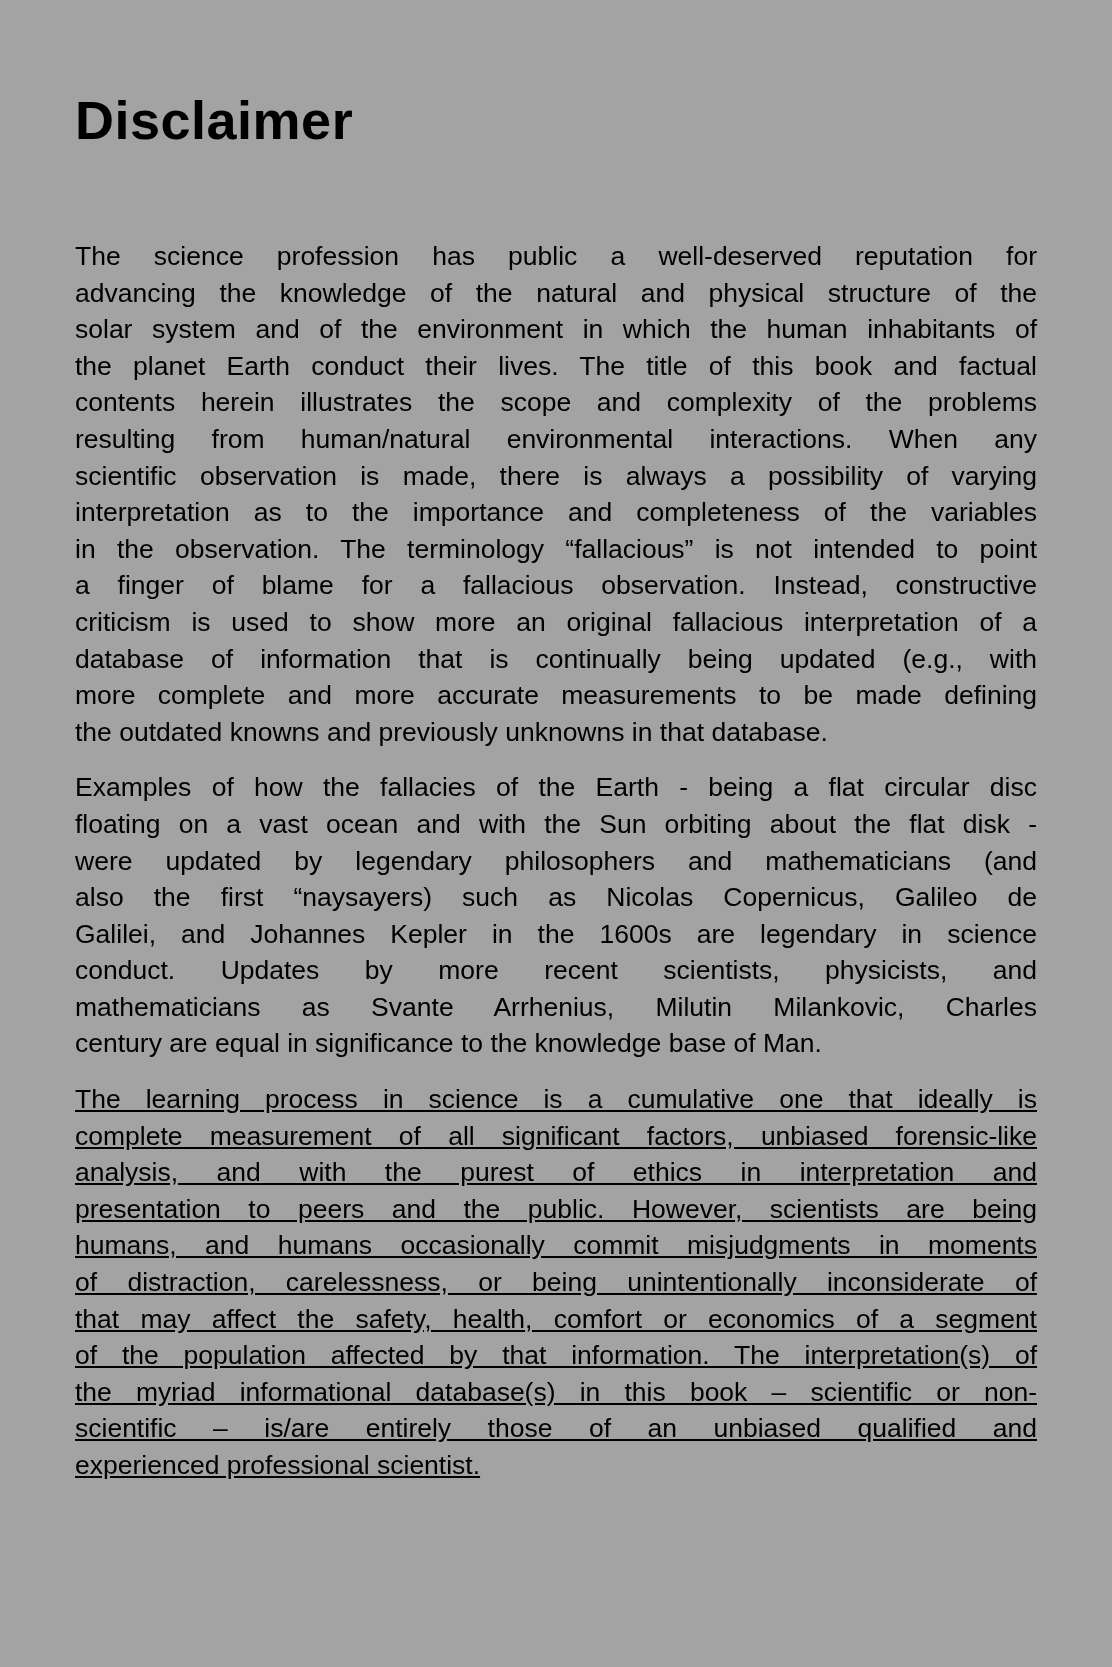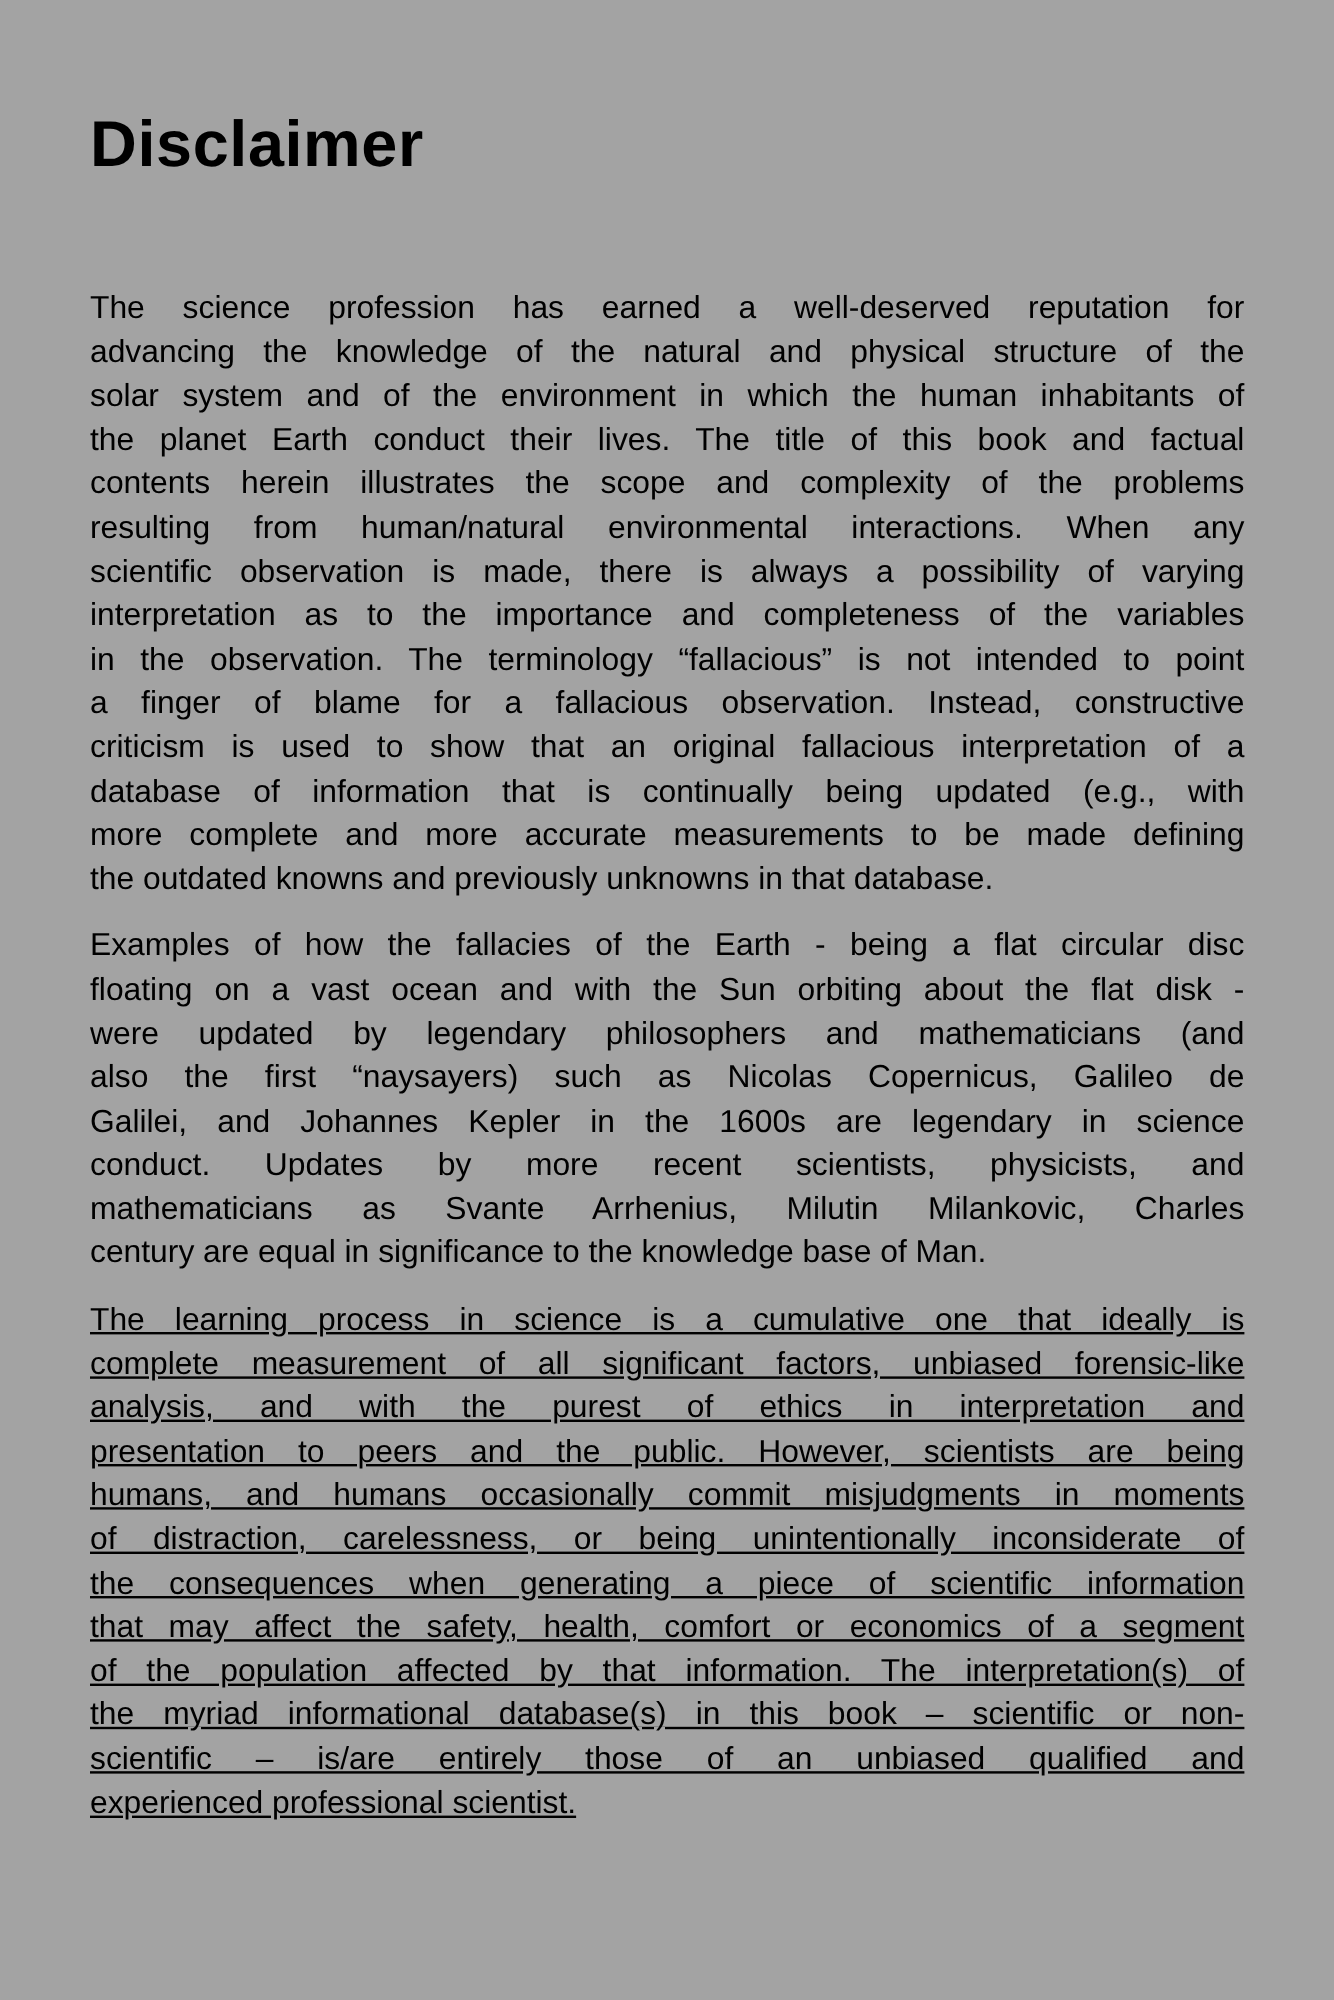--- a/index.html
+++ b/index.html
@@ -50,31 +50,31 @@
     text-align-last: left;
   }
 </style>
 </head>
 <body>
 
 <div class="page">
   <h1 class="doc-title">Disclaimer</h1>
   <div class="doc-body">
       <div class="para">
-        <div class="line">The science profession has earned a well-deserved reputation for</div>
+        <div class="line">The science profession has public a well-deserved reputation for</div>
         <div class="line">advancing the knowledge of the natural and physical structure of the</div>
         <div class="line">solar system and of the environment in which the human inhabitants of</div>
         <div class="line">the planet Earth conduct their lives. The title of this book and factual</div>
         <div class="line">contents herein illustrates the scope and complexity of the problems</div>
         <div class="line">resulting from human/natural environmental interactions. When any</div>
         <div class="line">scientific observation is made, there is always a possibility of varying</div>
         <div class="line">interpretation as to the importance and completeness of the variables</div>
         <div class="line">in the observation. The terminology “fallacious” is not intended to point</div>
         <div class="line">a finger of blame for a fallacious observation. Instead, constructive</div>
-        <div class="line">criticism is used to show that an original fallacious interpretation of a</div>
+        <div class="line">criticism is used to show more an original fallacious interpretation of a</div>
         <div class="line">database of information that is continually being updated (e.g., with</div>
         <div class="line">more complete and more accurate measurements to be made defining</div>
         <div class="line last">the outdated knowns and previously unknowns in that database.</div>
       </div>
       <div class="para">
         <div class="line">Examples of how the fallacies of the Earth - being a flat circular disc</div>
         <div class="line">floating on a vast ocean and with the Sun orbiting about the flat disk -</div>
         <div class="line">were updated by legendary philosophers and mathematicians (and</div>
         <div class="line">also the first “naysayers) such as Nicolas Copernicus, Galileo de</div>
         <div class="line">Galilei, and Johannes Kepler in the 1600s are legendary in science</div>
@@ -82,21 +82,20 @@
         <div class="line">mathematicians as Svante Arrhenius, Milutin Milankovic, Charles</div>
         <div class="line last">century are equal in significance to the knowledge base of Man.</div>
       </div>
       <div class="para">
         <div class="line">The learning process in science is a cumulative one that ideally is</div>
         <div class="line">complete measurement of all significant factors, unbiased forensic-like</div>
         <div class="line">analysis, and with the purest of ethics in interpretation and</div>
         <div class="line">presentation to peers and the public. However, scientists are being</div>
         <div class="line">humans, and humans occasionally commit misjudgments in moments</div>
         <div class="line">of distraction, carelessness, or being unintentionally inconsiderate of</div>
-        <div class="line">the consequences when generating a piece of scientific information</div>
         <div class="line">that may affect the safety, health, comfort or economics of a segment</div>
         <div class="line">of the population affected by that information. The interpretation(s) of</div>
         <div class="line">the myriad informational database(s) in this book – scientific or non-</div>
         <div class="line">scientific – is/are entirely those of an unbiased qualified and</div>
         <div class="line last">experienced professional scientist.</div>
       </div>
     </div>
 </div>
 
 </body></html>

